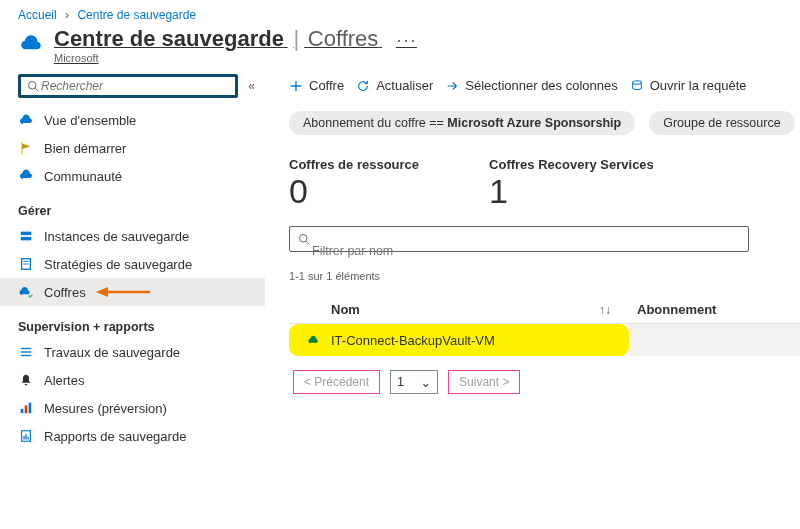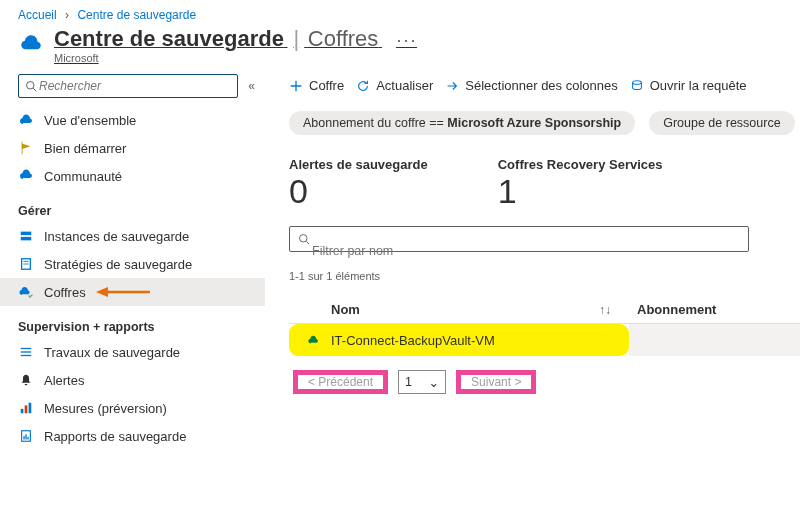--- a/index.html
+++ b/index.html
@@ -20,21 +20,21 @@
   .hdr-title { font-size: 22px; font-weight: 600; color: #323130; }
   .hdr-sub { font-size: 22px; font-weight: 300; color: #605e5c; }
   .hdr-sep { font-size: 22px; font-weight: 300; color: #a19f9d; margin: 0 5px 0 6px; }
   .hdr-more { margin-left: 14px; color: #605e5c; cursor: pointer; font-size: 18px; line-height: 22px; letter-spacing:1px }
   .hdr-small { font-size: 11px; color: #605e5c; margin-top: 0px; }
   .layout { display: flex; }
   .sidebar { width: 265px; border-right: none; padding: 0 0 10px 0; }
   .search-wrap { display: flex; align-items: center; padding: 0 10px 8px 18px; }
   .search {
     flex: 1; display: flex; align-items: center;
-    border: 1px solid #0c4a6e; border-radius: 2px;
+    border: 3px solid #0c4a6e; border-radius: 2px;
     height: 24px; padding: 0 6px; background: #fff; cursor:text;
   }
   .search input {
     border: none; outline: none; font-size: 12px; flex: 1; font-style: italic; color: #605e5c; background: transparent;
   }
   .collapse-btn { margin-left: 10px; color: #605e5c; font-size: 12px; cursor: pointer; }
   .nav-item {
     display: flex; align-items: center; padding: 6px 6px 6px 18px;
     font-size: 13px; cursor: pointer; position: relative;
   }
@@ -70,21 +70,21 @@
   .trow { display: flex; align-items: center; height: 32px; }
   .td-name {
     flex: 0 0 340px; padding: 0 8px 0 18px; display: flex; align-items: center;
     background: #fff200; height: 100%; border-radius: 9px;
   }
   .td-name .row-icon { width:16px; height:16px; margin-right:8px; display:flex; align-items:center }
   .td-name a { color: #323130; font-size: 13px; text-decoration: none; cursor:pointer }
   .td-sub { flex: 1; background: #f3f2f1; height: 100%; }
   .pager { display: flex; align-items: center; gap: 10px; padding: 14px 0 0 4px; }
   .pbtn {
-    border: 5px solid #ec4899; background: #fff; color: #a19f9d;
+    border: 1px solid #ec4899; background: #fff; color: #a19f9d;
     font-size: 12px; height: 24px; padding: 0 10px; cursor: default;
   }
   .psel {
     border: 1px solid #8a8886; background: #fff; height: 24px; width: 48px;
     display: flex; align-items: center; justify-content: space-between; padding: 0 6px;
     font-size: 12.5px; cursor: pointer;
   }
 </style>
 </head>
 <body>
@@ -263,21 +263,21 @@
       <div class="pill">
         <span>Abonnement du coffre == </span><b>Microsoft Azure Sponsorship</b>
       </div>
       <div class="pill">
         <span>Groupe de ressource</span>
       </div>
     </div>
 
     <div class="stats">
       <div>
-        <div class="stat-label">Alertes de sauvegarde</div>
+        <div class="stat-label">Coffres de ressource</div>
         <div class="stat-val">0</div>
       </div>
       <div>
         <div class="stat-label">Coffres Recovery Services</div>
         <div class="stat-val">1</div>
       </div>
     </div>
 
     <div class="filter">
       <svg width="12" height="12" viewBox="0 0 16 16">

